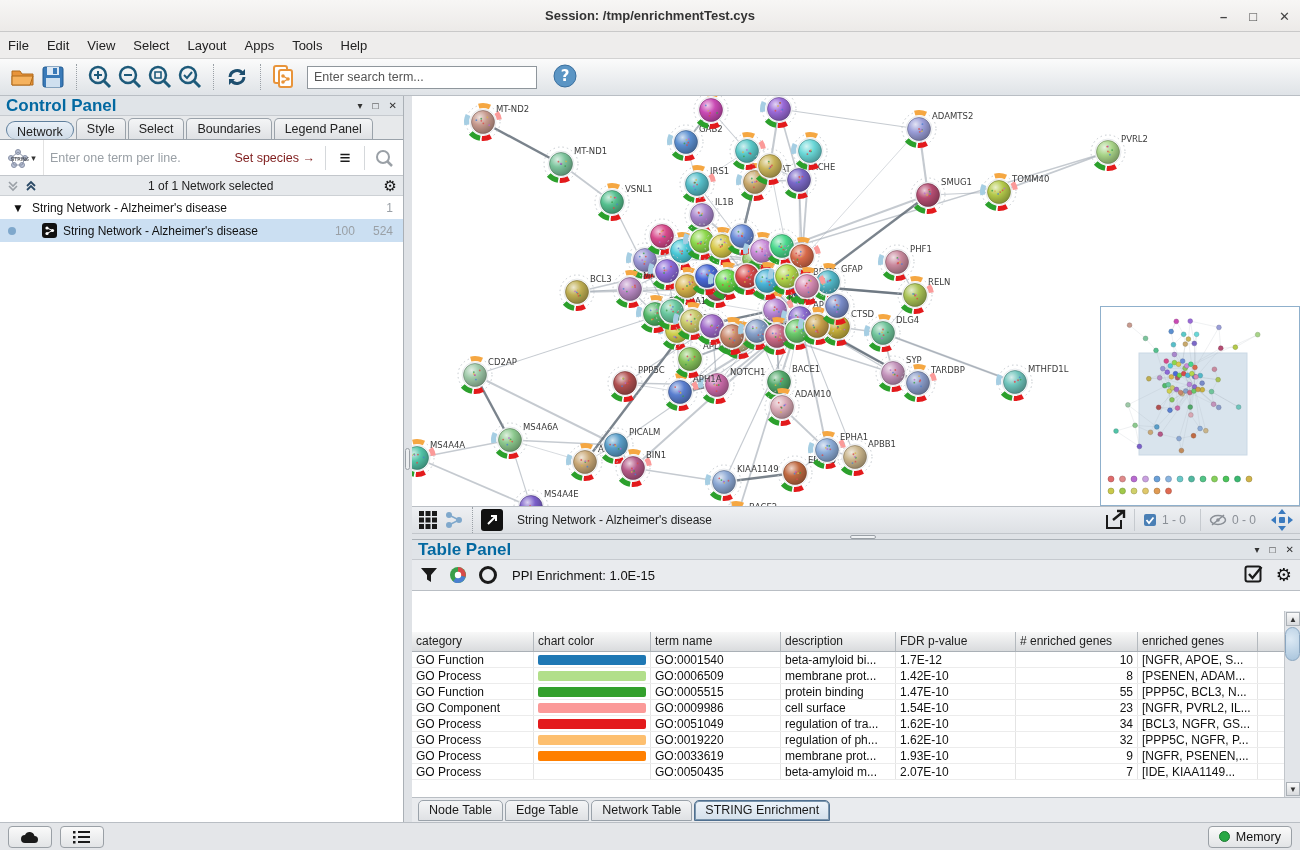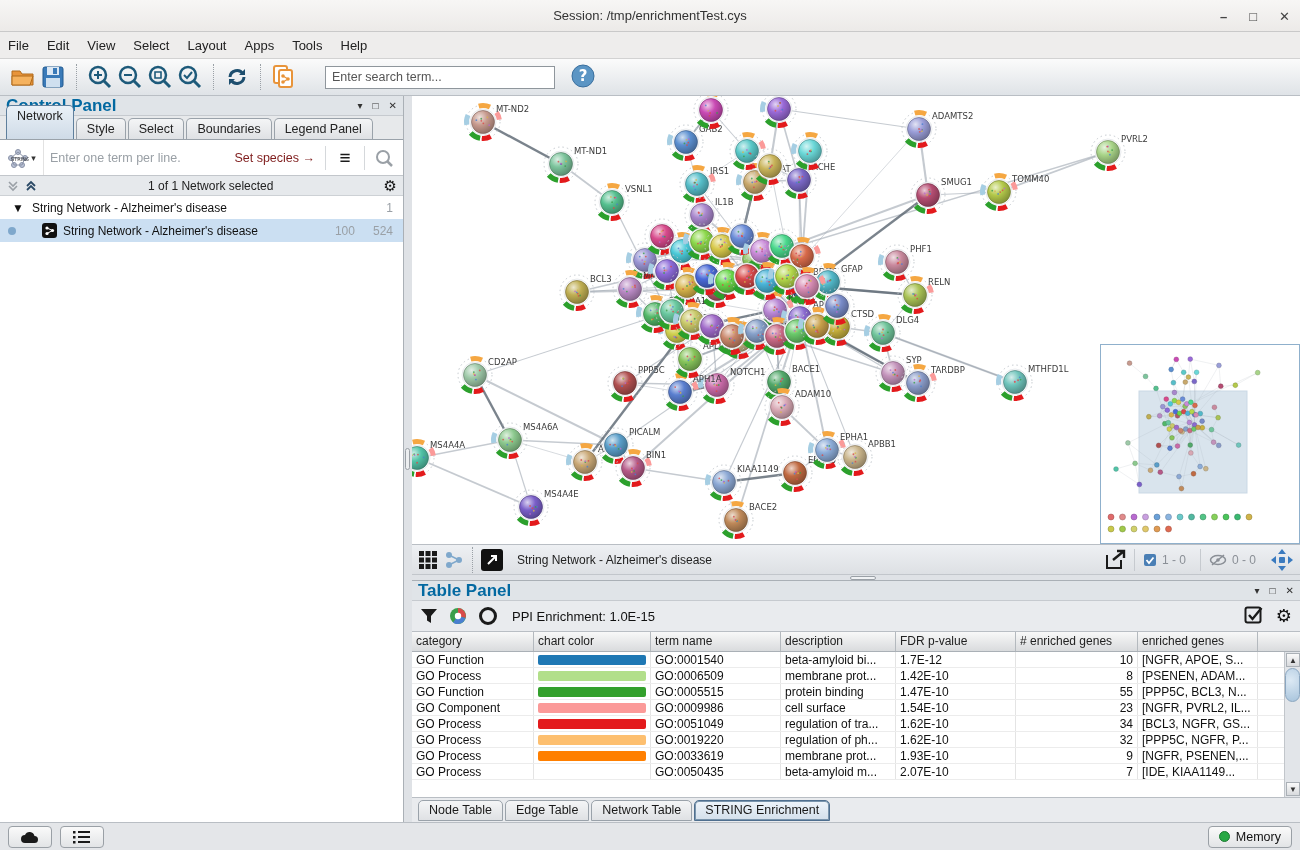--- a/index.html
+++ b/index.html
@@ -4,53 +4,53 @@
 <style>
   * { margin:0; padding:0; box-sizing:border-box; }
   html,body { width:1300px; height:850px; overflow:hidden; }
   body { font-family:"Liberation Sans","DejaVu Sans",sans-serif; font-size:12px; color:#1a1a1a; background:#ececec; }
   .window { position:relative; width:1300px; height:850px; background:#ececec; }
 
   
   .titlebar { position:absolute; left:0; top:0; width:100%; height:32px;
     background:linear-gradient(#f7f6f5,#eceae8); border-bottom:1px solid #c9c9c9;
     display:flex; align-items:center; justify-content:center; }
-  .titlebar .title { font-weight:normal; font-size:13px; color:#333; }
+  .titlebar .title { font-weight:bold; font-size:13px; color:#333; }
   .win-controls { position:absolute; right:10px; top:0; height:32px; display:flex; align-items:center; gap:22px; color:#444; }
   .win-controls span { font-size:13px; font-weight:bold; cursor:default; }
 
   
   .menubar { position:absolute; left:0; top:32px; width:100%; height:27px; background:#eeedec;
     border-bottom:1px solid #d2d2d2; display:flex; align-items:center; padding-left:8px; gap:18px; }
   .menubar .mi { font-size:13px; color:#222; }
 
   
   .toolbar { position:absolute; left:0; top:59px; width:100%; height:37px;
     background:linear-gradient(#fbfbfb,#dfe3e7); border-bottom:1px solid #b9bec4;
     display:flex; align-items:center; padding-left:8px; }
   .tb-ico { width:30px; height:30px; display:flex; align-items:center; justify-content:center; }
   .tb-sep { width:1px; height:26px; border-left:1px dotted #9aa0a6; margin:0 8px; }
   .tb-search { width:230px; height:23px; border:1px solid #8f969c; background:#fff; padding:0 6px;
-    font-size:12.5px; color:#333; font-family:inherit; margin-left:26px; }
+    font-size:12.5px; color:#333; font-family:inherit; margin-left:8px; }
   .tb-search::placeholder { color:#555; }
   .help-ico { margin-left:16px; }
 
   
   .main { position:absolute; left:0; top:96px; width:1300px; height:726px; display:flex; }
 
   
   .control-panel { width:404px; height:100%; background:#fff; border-right:1px solid #aab0b6; display:flex; flex-direction:column; }
   .panel-header { height:20px; background:#e0e4e8; display:flex; align-items:center; padding:0 6px; border-bottom:1px solid #c6cacf; }
   .panel-header .ph-title { font-size:17px; color:#0369a1;font-weight:bold; }
   .ph-icons { margin-left:auto; display:flex; gap:10px; align-items:center; color:#333; }
   .ph-icons span { font-size:10px; font-weight:bold; }
   .cp-tabs { height:24px; background:#e7e9eb; display:flex; align-items:flex-end; padding-left:6px; gap:2px; border-bottom:1px solid #9aa2aa; }
   .cp-tab { padding:3px 10px 3px; border:1px solid #9aa2aa; border-bottom:none; border-radius:5px 5px 0 0;
     background:linear-gradient(#f4f5f6,#dfe1e4); font-size:12.5px; color:#222; }
-  .cp-tab.active { background:linear-gradient(#eaf1f8,#cfdbe7); border-color:#5f7f9c; padding-bottom:16px; }
+  .cp-tab.active { background:linear-gradient(#eaf1f8,#cfdbe7); border-color:#5f7f9c; padding-bottom:0;border-radius:9px; }
   .string-bar { height:36px; border-bottom:1px solid #c2c6cb; display:flex; align-items:center; background:#fff; }
   .string-logo { width:44px; height:100%; display:flex; align-items:center; justify-content:center; gap:2px; border-right:1px solid #e2e2e2; }
   .string-input { flex:1; border:none; outline:none; font-size:12.5px; color:#333; padding:0 6px; font-family:inherit; min-width:10px;}
   .string-input::placeholder { color:#9aa0a6; }
   .species-hint { color:#7f1d1d; font-size:12.5px; padding-right:10px; white-space:nowrap; }
   .sb-div { width:1px; height:24px; background:#d5d8db; }
   .sb-btn { width:38px; display:flex; align-items:center; justify-content:center; font-size:19px; color:#1a1a1a; }
   .netsel-bar { height:20px; background:#e6e9ec; border-bottom:1px solid #cdd1d5; display:flex; align-items:center; padding:0 6px; }
   .netsel-label { flex:1; text-align:center; font-size:12px; color:#222; }
   .gear { font-size:15px; color:#111; line-height:1; }
@@ -79,21 +79,21 @@
 
   .h-splitter { height:7px; background:#dfe2e6; border-top:1px solid #c2c6cb; border-bottom:1px solid #aab0b6; position:relative; }
   .h-splitter .pill { position:absolute; left:438px; top:1px; width:26px; height:4px; border:1px solid #9aa0a6; border-radius:2px; background:#f0f2f4; }
 
   
   .table-panel { flex:1; background:#e9ebee; display:flex; flex-direction:column; }
   .tp-toolbar { height:30px; display:flex; align-items:center; gap:10px; padding:0 8px; background:#e9ebee; }
   .ppi { font-size:13px; color:#111; margin-left:4px; }
   .tp-right { margin-left:auto; display:flex; gap:12px; align-items:center; }
   .tbl { flex:1; display:flex; flex-direction:column; border-top:1px solid #b9bec4; background:#fff; position:relative; }
-  .tbl-head { height:20px; display:flex; background:linear-gradient(#f8f8f8,#d9dbdd); border-bottom:1px solid #aab0b6; }
+  .tbl-head { height:20px; display:flex; background:linear-gradient(#f8f8f8,#d9dbdd); border-bottom:1px solid #aab0b6;margin-top:41px; }
   .tbl-head .th { font-size:12px; color:#222; padding:2px 4px; border-right:1px solid #b4b9be; overflow:hidden; white-space:nowrap; }
   .tbl-body { height:145px; overflow:hidden; position:relative; }
   .tbl-row { height:16px; display:flex; border-bottom:1px solid #ececec; background:#fff; }
   .tbl-row .td { font-size:12px; color:#111; padding:0 4px; border-right:1px solid #e4e4e4; white-space:nowrap; overflow:hidden; display:flex; align-items:center; }
   .td.num { justify-content:flex-end; }
   .swatch { height:10px; width:100%; border-radius:2px; }
   .vscroll { position:absolute; right:0; top:20px; bottom:0; width:16px; background:#e2e5e9; border-left:1px solid #c2c6cb; }
   .vs-arrow { position:absolute; left:1px; width:14px; height:14px; background:linear-gradient(#fafafa,#d8dadd); border:1px solid #aab0b6; display:flex; align-items:center; justify-content:center; font-size:8px; color:#333; }
   .vs-thumb { position:absolute; left:0px; top:16px; width:15px; height:34px; background:radial-gradient(circle at 35% 35%, #dce9f4, #a8c4dc); border:1px solid #8aa6c0; border-radius:8px; }
   .tbl-tabs { height:25px; background:#e9ebee; display:flex; align-items:flex-start; gap:2px; padding:2px 0 0 6px; border-top:1px solid #b9bec4; }

